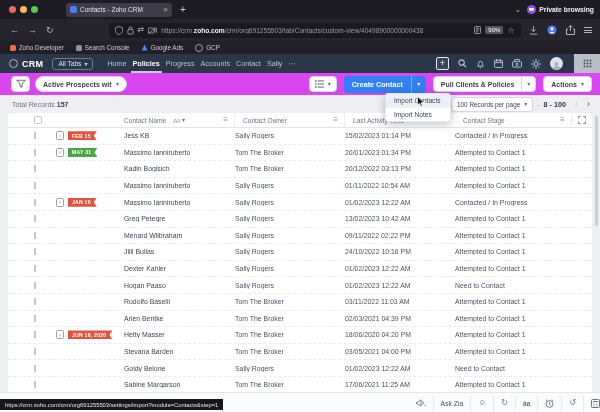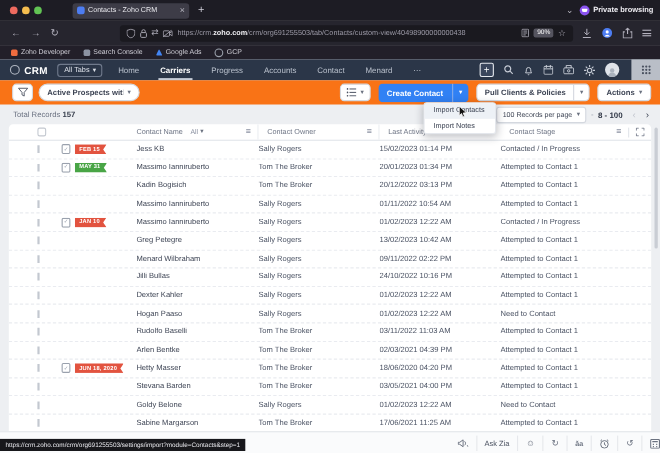--- a/index.html
+++ b/index.html
@@ -43,33 +43,33 @@
   .bm{display:flex;align-items:center;gap:3px;font-size:6.3px;color:#cfced6;}
   .bm .bi{width:6px;height:6px;border-radius:1.5px;}
 
   
   .crmnav{left:0;top:54px;width:600px;height:19px;background:#2b3648;display:flex;align-items:center;}
   .crm-logo{display:flex;align-items:flex-start;gap:4px;margin-left:9px;}
   .crm-logo .ring{width:9px;height:9px;border:1.6px solid #aeb4bf;border-radius:50%;box-sizing:border-box;}
   .crm-logo b{color:#fff;font-size:9px;letter-spacing:.3px;}
   .alltabs{margin-left:9px;border:1px solid #707a8c;border-radius:3px;color:#dde1e9;font-size:6.6px;
            padding:1.5px 5px;display:flex;gap:3px;align-items:center;}
-  .navitems{display:flex;gap:19px;margin-left:14px;height:100%;align-items:center;}
+  .navitems{display:flex;gap:6px;margin-left:14px;height:100%;align-items:center;}
   .navitem{color:#b9c0cc;font-size:7.2px;height:100%;display:flex;align-items:center;position:relative;}
   .navitem.active{color:#fff;font-weight:bold;}
   .navitem.active::after{content:"";position:absolute;left:-2px;right:-2px;bottom:0;height:2px;background:#c6ccd6;}
   .crm-right{margin-left:auto;display:flex;align-items:center;gap:9px;height:100%;}
   .crm-ic{color:#c6cbd5;display:flex;align-items:center;}
   .plus-sq{width:11px;height:11px;border:1.2px solid #e6e9ee;border-radius:2px;color:#fff;
            display:flex;align-items:center;justify-content:center;font-size:9px;line-height:1;background:#3a465c;}
   .avatar{width:13px;height:13px;border-radius:50%;background:#dfe3e9;display:flex;align-items:flex-end;justify-content:center;overflow:hidden;}
   .apps-panel{width:26px;height:100%;background:#b9bec7;display:flex;align-items:center;justify-content:center;margin-left:2px;}
 
   
-  .actionbar{left:0;top:73px;width:600px;height:22px;background:#f97316;display:flex;align-items:center;}
+  .actionbar{left:0;top:73px;width:600px;height:22px;background:#d946ef;display:flex;align-items:center;}
   .btn{background:#fff;border:1px solid #d4d8df;border-radius:4px;height:16px;display:flex;align-items:center;
        font-size:7px;color:#3c4353;box-sizing:border-box;}
   .funnel-btn{width:19px;justify-content:center;margin-left:11px;}
   .view-pill{margin-left:5px;border-radius:9px;padding:0 7px;gap:4px;font-weight:bold;max-width:92px;}
   .view-pill .vname{white-space:nowrap;overflow:hidden;}
   .caret{font-size:6px;color:#6b7280;line-height:1;}
   .listview-btn{margin-left:auto;padding:0 5px;gap:4px;}
   .split-blue{margin-left:7px;display:flex;height:17px;border-radius:4px;overflow:hidden;}
   .split-blue .main{background:#3181f4;color:#fff;font-size:7.2px;font-weight:bold;display:flex;align-items:center;padding:0 8px;}
   .split-blue .arrow{background:#3181f4;border-left:1px solid rgba(255,255,255,.35);width:14px;display:flex;align-items:center;justify-content:center;color:#fff;}
@@ -235,25 +235,25 @@
   <span class="crm-logo">
       <span class="ring"></span>
       <b>CRM</b>
     </span>
   <span class="alltabs">
       <span>All Tabs</span>
       <span class="caret" style="color:#dde1e9">▾</span>
     </span>
   <div class="navitems">
     <span class="navitem">Home</span>
-    <span class="navitem active">Carriers</span>
+    <span class="navitem active">Policies</span>
     <span class="navitem">Progress</span>
     <span class="navitem">Accounts</span>
     <span class="navitem">Contact</span>
-    <span class="navitem">Menard</span>
+    <span class="navitem">Sally</span>
     <span class="navitem">⋯</span>
   </div>
   <div class="crm-right">
     <span class="plus-sq">+</span>
     <span class="crm-ic">
         <svg width="9" height="9" viewBox="0 0 10 10">
           <circle cx="4" cy="4" r="3" fill="none" stroke="#c6cbd5" stroke-width="1.2"></circle>
           <path d="M6.3 6.3 9 9" stroke="#c6cbd5" stroke-width="1.2"></path>
         </svg>
       </span>

